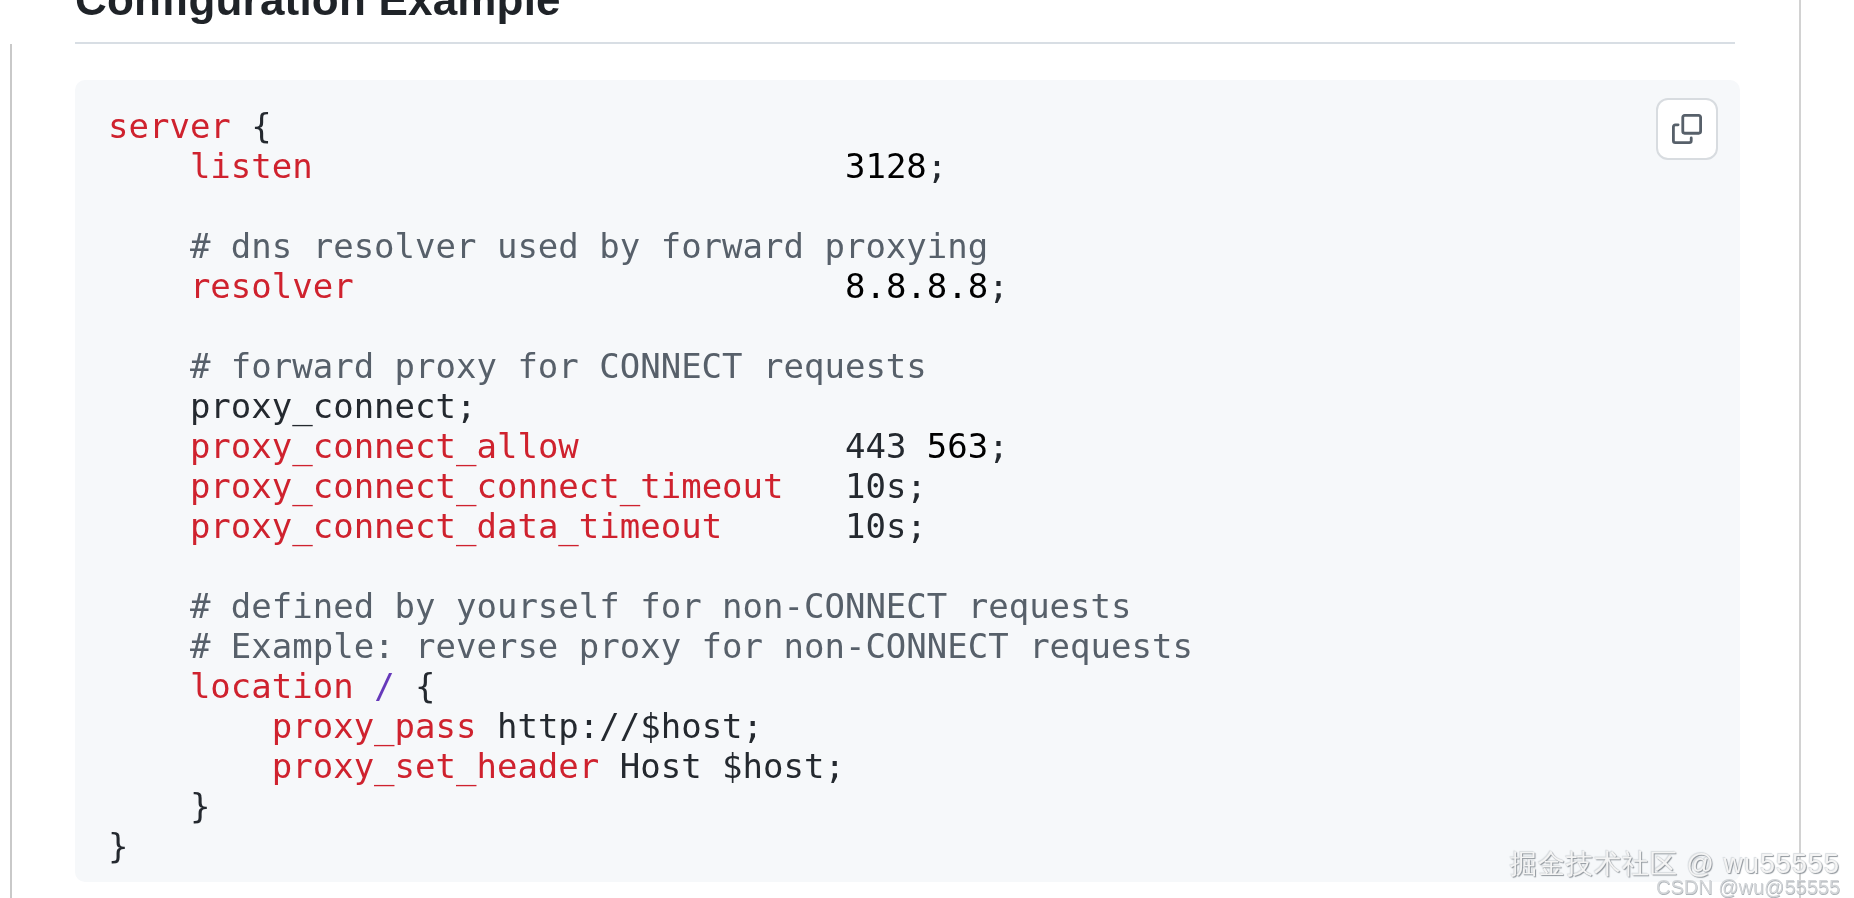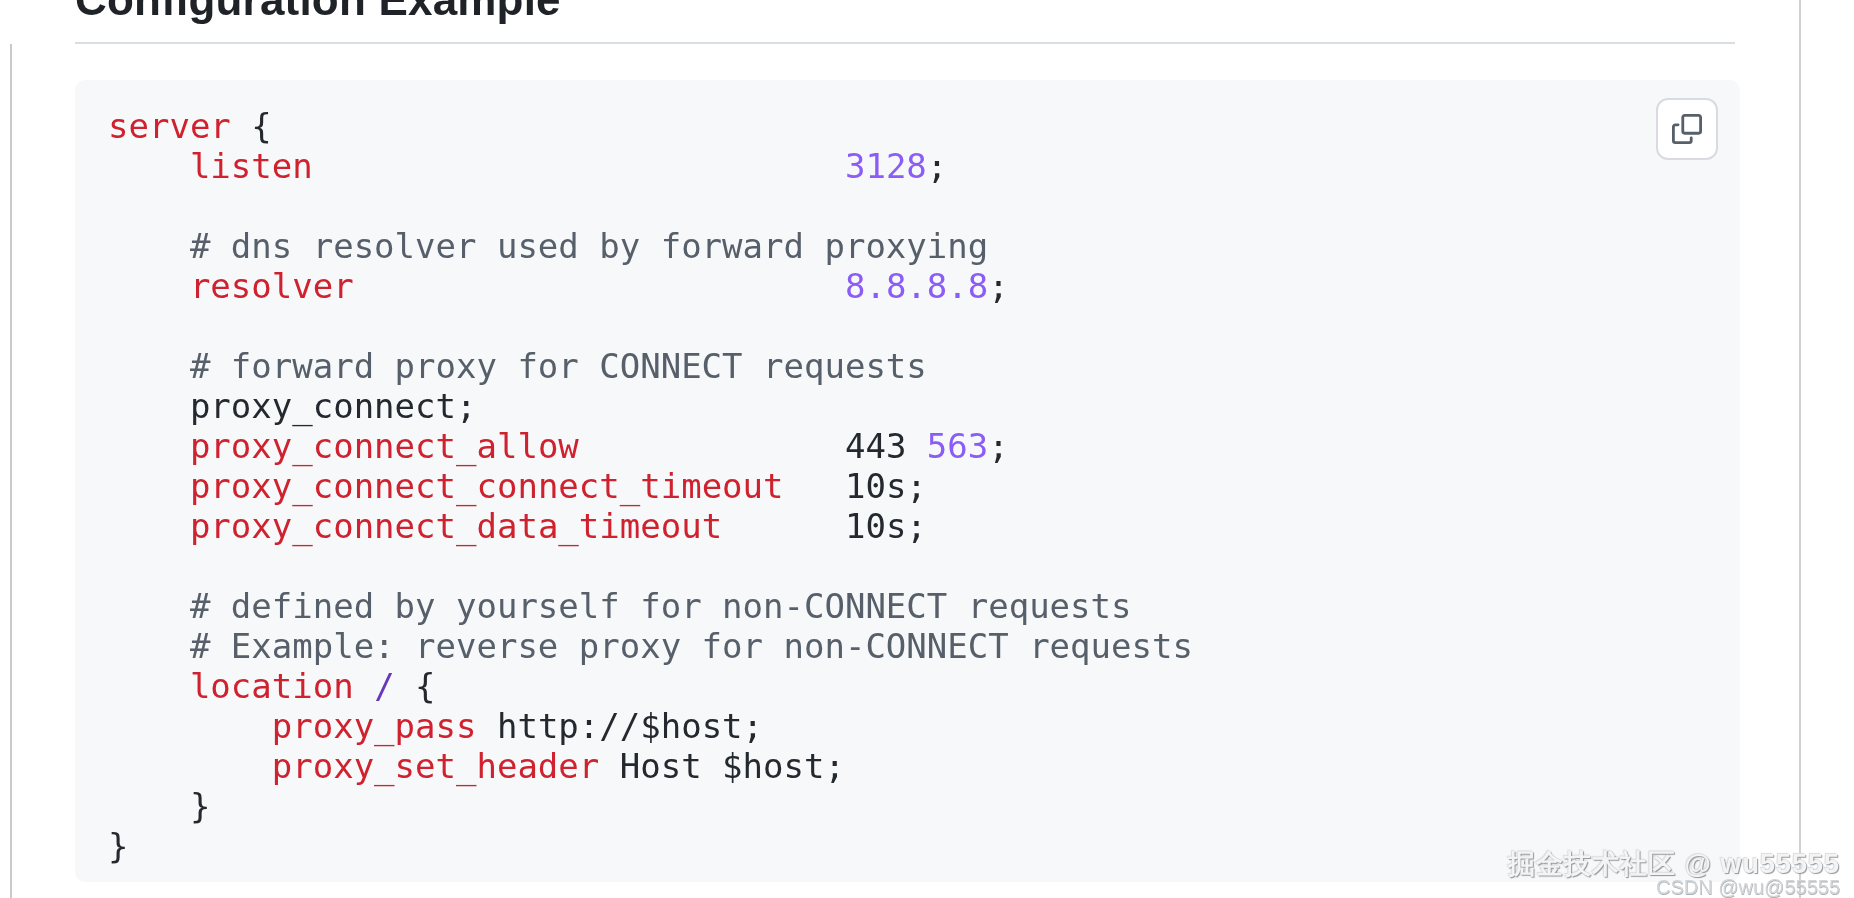--- a/index.html
+++ b/index.html
@@ -69,21 +69,21 @@
     font-family: "DejaVu Sans Mono", monospace;
     font-size: 34px;
     line-height: 40px;
     color: #24292f;
   }
   .code-line {
     white-space: pre;
     height: 40px;
   }
   .tok-keyword { color: #cf222e; }
-  .tok-number  { color: #8b5cf6; }
+  .tok-number  { color: #000000; }
   .tok-comment { color: #57606a; text-align: right; }
   .tok-plain   { color: #24292f; }
   .tok-punct   { color: #6639ba; }
   .copy-button {
     position: absolute;
     top: 18px;
     right: 22px;
     width: 62px;
     height: 62px;
     background: #ffffff;
@@ -103,21 +103,21 @@
   .watermark {
     position: absolute;
     right: 14px;
     bottom: 2px;
     text-align: right;
     z-index: 5;
     pointer-events: none;
   }
   .watermark-primary {
     font-size: 27px;
-    font-weight: 700;
+    font-weight: 400;
     color: #f4f4f4;
     text-shadow: 1px 1px 1px #8f959b, -1px -1px 1px #d9dde0, 0 0 1px #b5babf;
     letter-spacing: 1px;
     white-space: nowrap;
     line-height: 30px;
     text-align: center;
   }
   .watermark-secondary {
     font-size: 20px;
     color: #d2d5d8;

